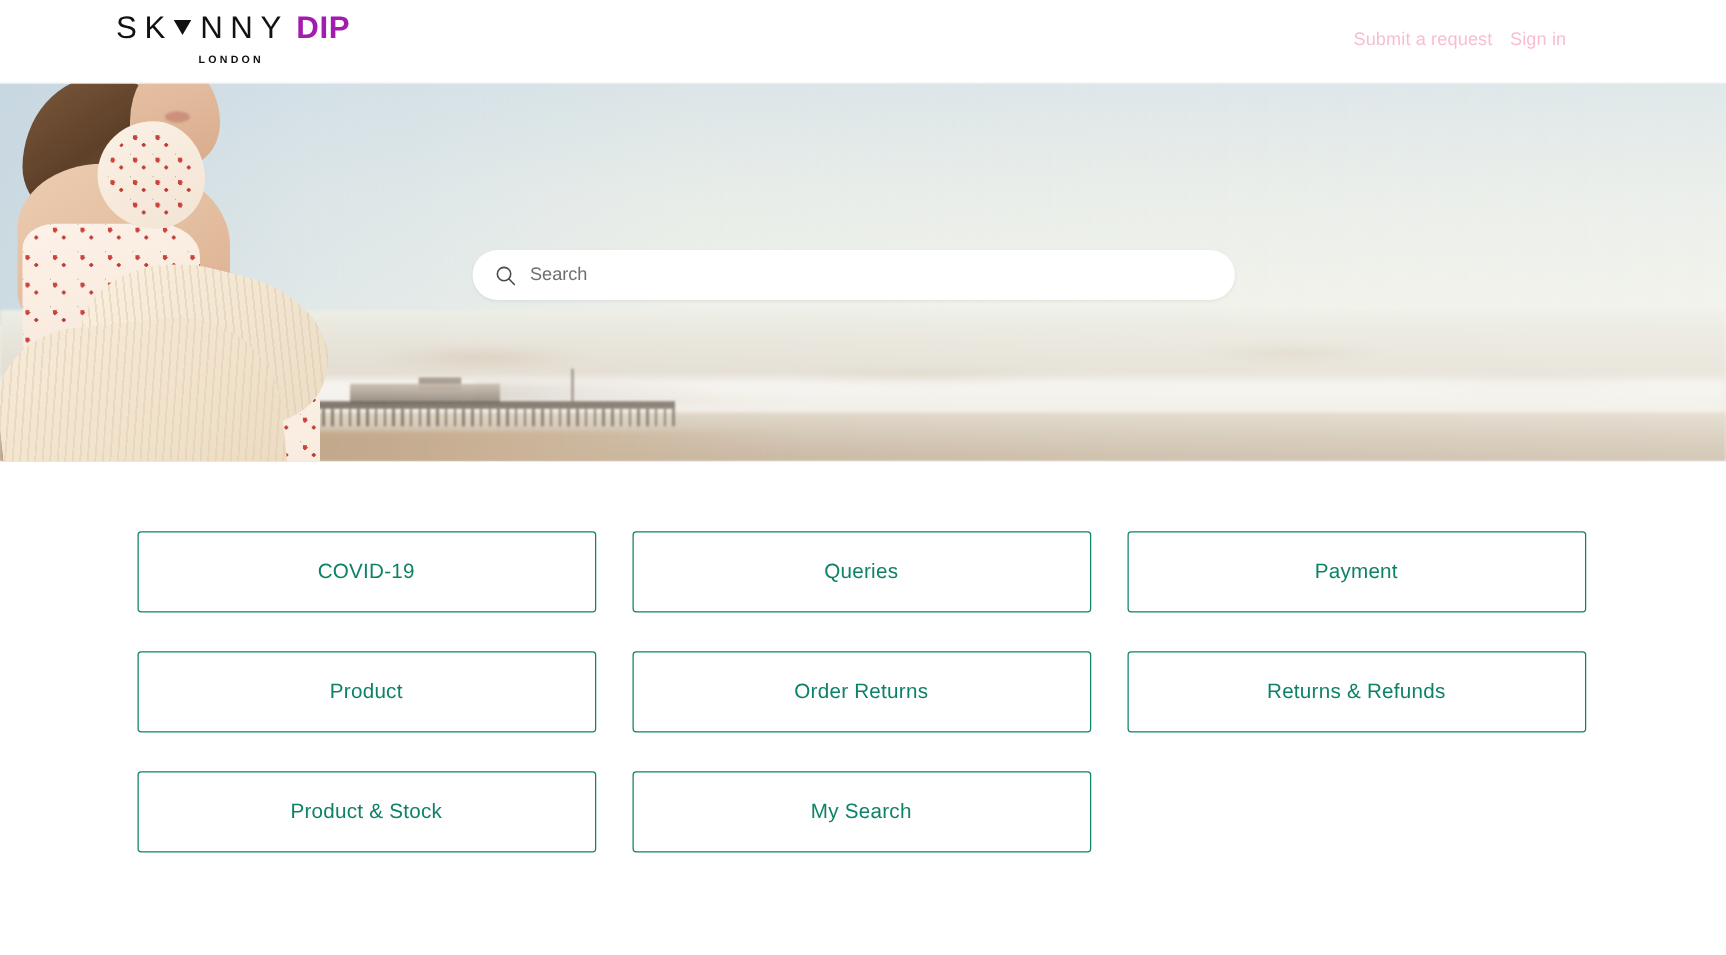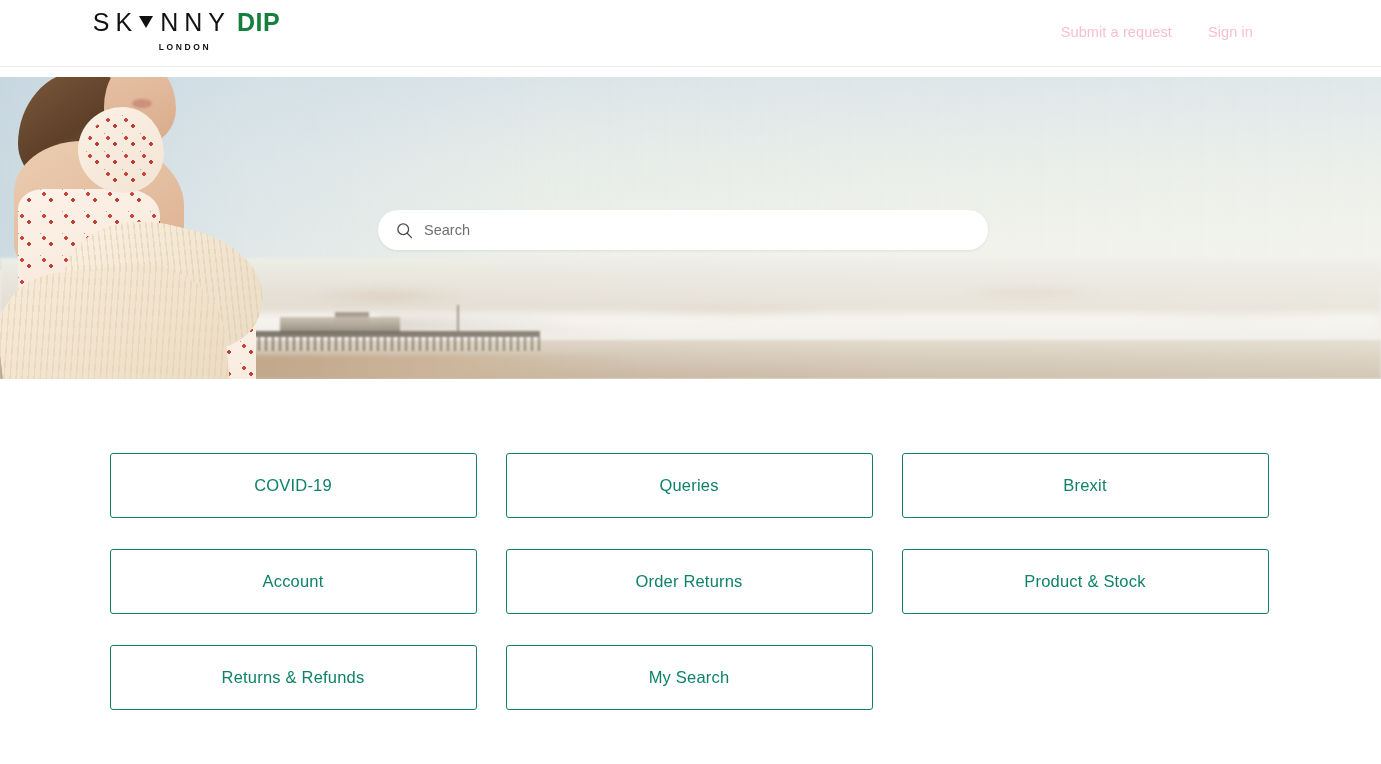--- a/index.html
+++ b/index.html
@@ -52,56 +52,55 @@
     border-right: 7px solid transparent;
     border-top: 12px solid #111111;
     margin: 0 4px 0 4px;
     position: relative;
     top: 0px;
   }
   .logo-dip {
     font-family: "Liberation Sans", sans-serif;
     font-size: 25px;
     font-weight: 700;
-    color: #15803d;
+    color: #a21caf;
     letter-spacing: 0.5px;
     margin-left: 9px;
   }
   .logo-sub {
     font-size: 8.5px;
     letter-spacing: 2.6px;
     color: #111111;
     margin-top: 6px;
     font-weight: 700;
   }
 
   .header-nav {
     position: absolute;
     right: 128px;
     top: 24px;
     display: flex;
     align-items: center;
-    gap: 36px;
+    gap: 14px;
   }
   .header-nav a {
     font-size: 14.5px;
     color: #f9bdd3;
     text-decoration: none;
     letter-spacing: 0.1px;
     white-space: nowrap;
   }
 
   
   .hero {
     position: relative;
     height: 302px;
     width: 1381px;
     overflow: hidden;
     background: #eef0ea;
-    margin-top: 10px;
   }
   .hero-photo {
     position: absolute;
     inset: 0;
   }
   
   .sky {
     position: absolute;
     left: 0; top: 0; width: 100%; height: 64%;
     background:
@@ -326,21 +325,21 @@
     font-family: "Liberation Sans", sans-serif;
     font-size: 14.5px;
     color: #3b3b3b;
     background: transparent;
   }
   .search-input::placeholder { color: #6f6f6f; opacity: 1; }
 
   
   .cats {
     width: 1381px;
-    padding-top: 74px;
+    padding-top: 56px;
     display: flex;
     justify-content: center;
   }
   .cats-grid {
     width: 1162px;
     display: grid;
     grid-template-columns: repeat(3, 367px);
     column-gap: 29px;
     row-gap: 31px;
   }
@@ -442,34 +441,34 @@
 <div class="cats">
   <div class="cats-grid">
 
     <a class="cat-card" href="#">
       <span>COVID-19</span>
     </a>
     <a class="cat-card" href="#">
       <span>Queries</span>
     </a>
     <a class="cat-card" href="#">
-      <span>Brexit</span>
-    </a>
-
-    <a class="cat-card" href="#">
-      <span>Account</span>
+      <span>Payment</span>
+    </a>
+
+    <a class="cat-card" href="#">
+      <span>Product</span>
     </a>
     <a class="cat-card" href="#">
       <span>Order Returns</span>
     </a>
     <a class="cat-card" href="#">
+      <span>Returns &amp; Refunds</span>
+    </a>
+
+    <a class="cat-card" href="#">
       <span>Product &amp; Stock</span>
-    </a>
-
-    <a class="cat-card" href="#">
-      <span>Returns &amp; Refunds</span>
     </a>
     <a class="cat-card" href="#">
       <span>My Search</span>
     </a>
 
   </div>
 </div>
 
 </body></html>

